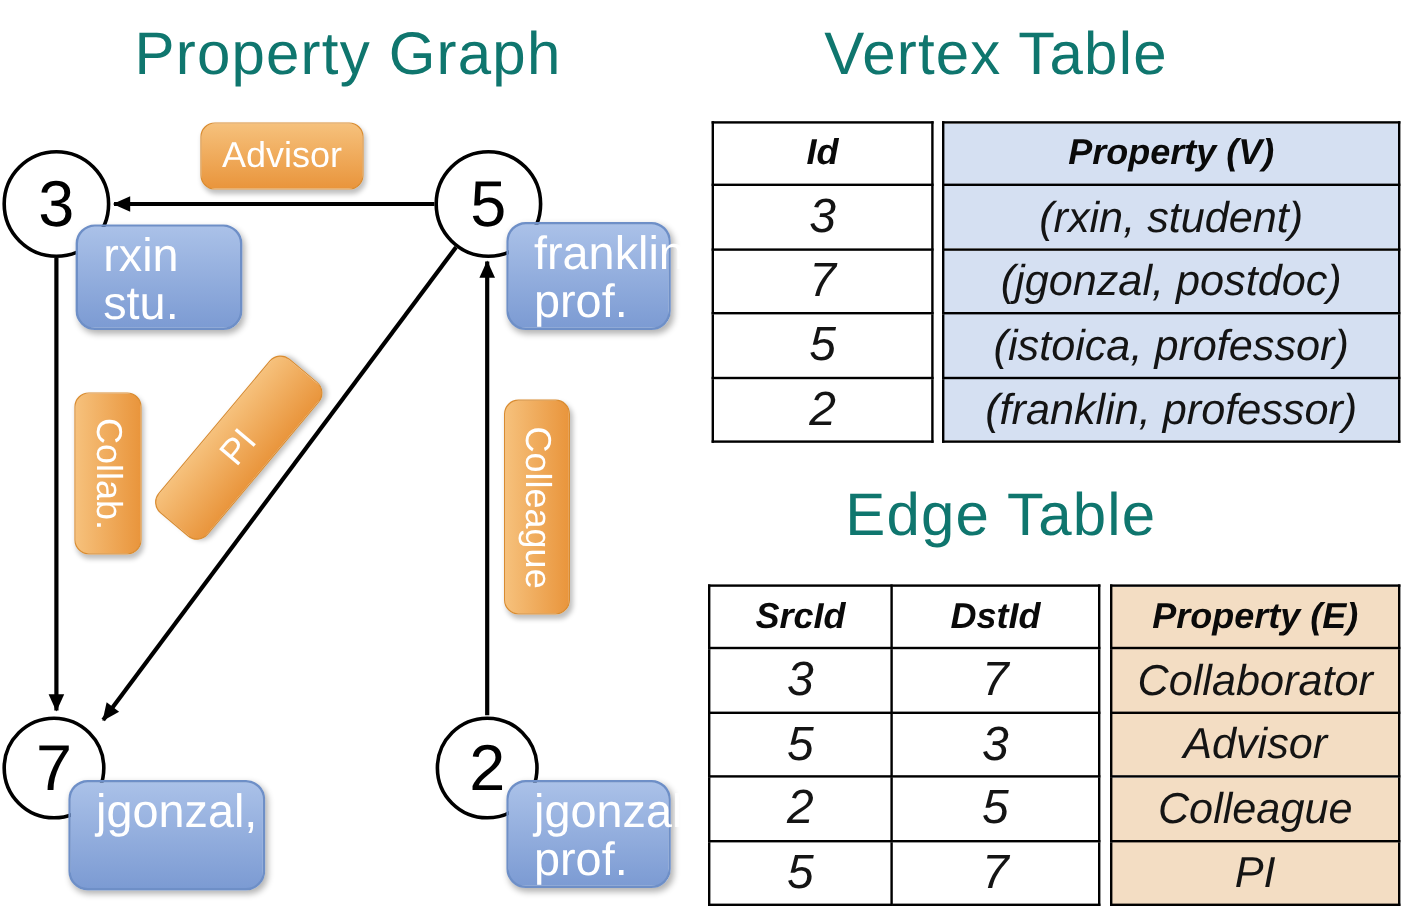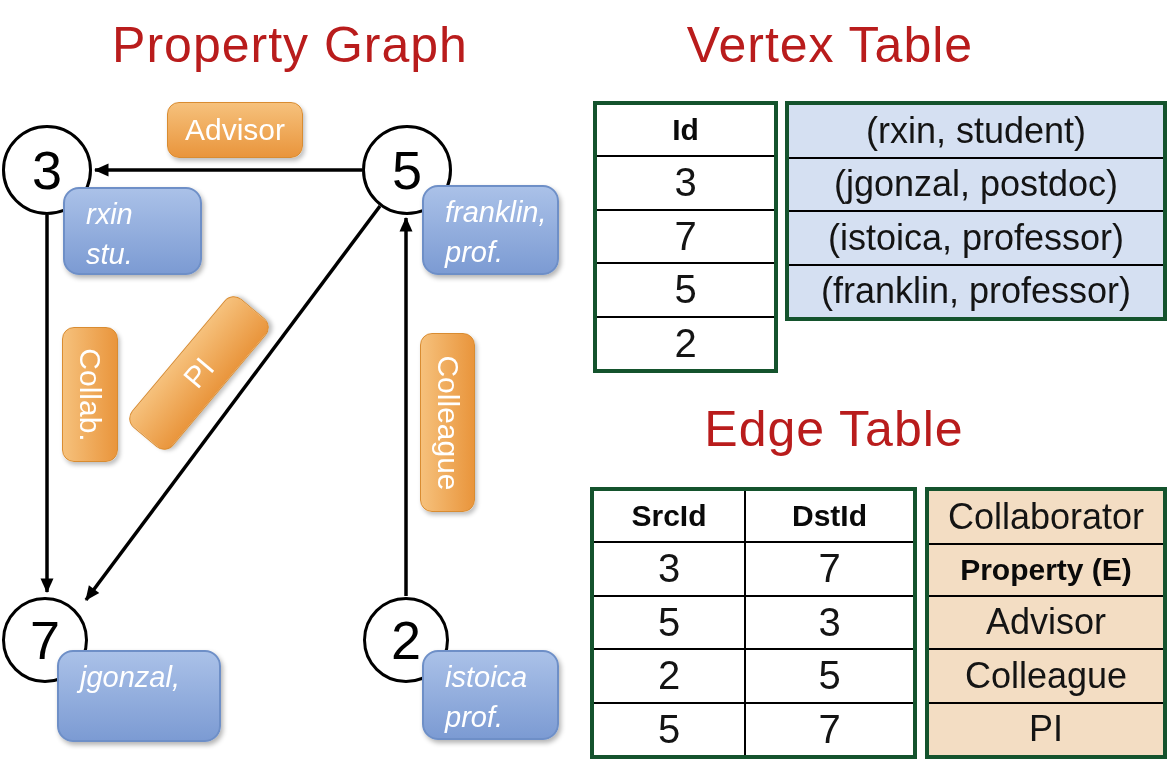--- a/index.html
+++ b/index.html
@@ -1,21 +1,21 @@
 <!DOCTYPE html>
 <html><head>
 <meta charset="utf-8">
 <style>
   html,body { margin:0; padding:0; background:#fff; }
   .stage {
     position:relative; width:1170px; height:760px; background:#fff;
     font-family:"Liberation Sans", sans-serif; overflow:hidden; color:#111;
   }
   .big-title {
-    position:absolute; font-size:50px; font-weight:300; color:#b91c1c;
+    position:absolute; font-size:50px; font-weight:300; color:#0f766e;
     text-align:center; letter-spacing:1px; white-space:nowrap;
   }
   #title-graph  { left:0px;   top:16px;  width:580px; }
   #title-vertex { left:580px; top:16px;  width:500px; }
   #title-edge   { left:584px; top:400px; width:500px; }
 
   
   svg.edges { position:absolute; left:0; top:0; }
   .node {
     position:absolute; box-sizing:border-box; background:#fff;
@@ -40,38 +40,37 @@
   .elabel.vert > span { transform:rotate(90deg); }
   #label-advisor   { left:167px; top:102px; width:136px; height:56px; }
   #label-collab    { left:62px;  top:327px; width:56px;  height:135px; }
   #label-colleague { left:420px; top:333px; width:55px;  height:179px; }
   #label-pi        { left:115px; top:346px; width:168px; height:54px; transform:rotate(-50deg); }
 
   .pbox {
     position:absolute; box-sizing:border-box;
     background:linear-gradient(180deg,#AAC1E8 0%,#7C9BD3 100%);
     border:2px solid #6E8FC7; border-radius:16px; color:#fff;
-    font-size:29px; font-weight:300; line-height:40px;
+    font-size:39px; font-weight:300; line-height:40px;
     padding:5px 0 0 21px; box-shadow:2px 3px 5px rgba(0,0,0,0.3);
     white-space:nowrap;
-    font-style:italic;
   }
   .pbox span { display:block; }
   #pbox-rxin     { left:63px;  top:187px; width:139px; height:88px; }
   #pbox-franklin { left:422px; top:185px; width:137px; height:90px; }
   #pbox-jgonzal  { left:57px;  top:650px; width:164px; height:92px; }
   #pbox-istoica  { left:422px; top:650px; width:137px; height:90px; }
 
   
   table { position:absolute; border-collapse:collapse; table-layout:fixed; background:#fff; }
   th, td {
     border:2.5px solid #000; text-align:center; vertical-align:middle;
     padding:0; overflow:hidden; white-space:nowrap;
   }
-  table { border:4px solid #14532d; }
+  table { border:1px solid #14532d;font-style:italic; }
   th { height:50px; font-size:30px; font-weight:700; color:#0a0a0a; }
   td { height:51.5px; font-weight:400; color:#141414; }
   td.num  { font-size:40px; font-weight:300; }
   td.text { font-size:36px; font-weight:300; }
   #vtable-id   { left:593px; top:101px; width:185px; }
   #vtable-prop { left:785px; top:101px; width:382px; }
   #vtable-prop th, #vtable-prop td { background:#D5E0F2; }
   #etable-ids  { left:590px; top:487px; width:327px; }
   #etable-ids .c1 { width:150px; }
   #etable-prop { left:925px; top:487px; width:242px; }
@@ -129,21 +128,21 @@
     <span>stu.</span>
   </div>
   <div class="pbox" id="pbox-franklin">
     <span>franklin,</span>
     <span>prof.</span>
   </div>
   <div class="pbox" id="pbox-jgonzal">
     <span>jgonzal,</span>
   </div>
   <div class="pbox" id="pbox-istoica">
-    <span>istoica</span>
+    <span>jgonzal</span>
     <span>prof.</span>
   </div>
 
   <table id="vtable-id">
     <tbody>
         <tr>
           <th>Id</th>
         </tr>
     <tr>
           <td class="num">3</td>
@@ -155,20 +154,23 @@
           <td class="num">5</td>
         </tr>
     <tr>
           <td class="num">2</td>
         </tr>
   </tbody>
     </table>
 
   <table id="vtable-prop">
     <tbody>
+        <tr>
+          <th>Property (V)</th>
+        </tr>
     <tr>
           <td class="text">(rxin, student)</td>
         </tr>
     <tr>
           <td class="text">(jgonzal, postdoc)</td>
         </tr>
     <tr>
           <td class="text">(istoica, professor)</td>
         </tr>
     <tr>
@@ -198,26 +200,26 @@
     <tr>
       <td class="num c1">5</td>
       <td class="num">7</td>
     </tr>
   </tbody>
     </table>
 
   <table id="etable-prop">
     <tbody>
         <tr>
+          <th>Property (E)</th>
+        </tr>
+    <tr>
           <td class="text">Collaborator</td>
         </tr>
     <tr>
-          <th>Property (E)</th>
-        </tr>
-    <tr>
           <td class="text">Advisor</td>
         </tr>
     <tr>
           <td class="text">Colleague</td>
         </tr>
     <tr>
           <td class="text">PI</td>
         </tr>
   </tbody>
     </table>

